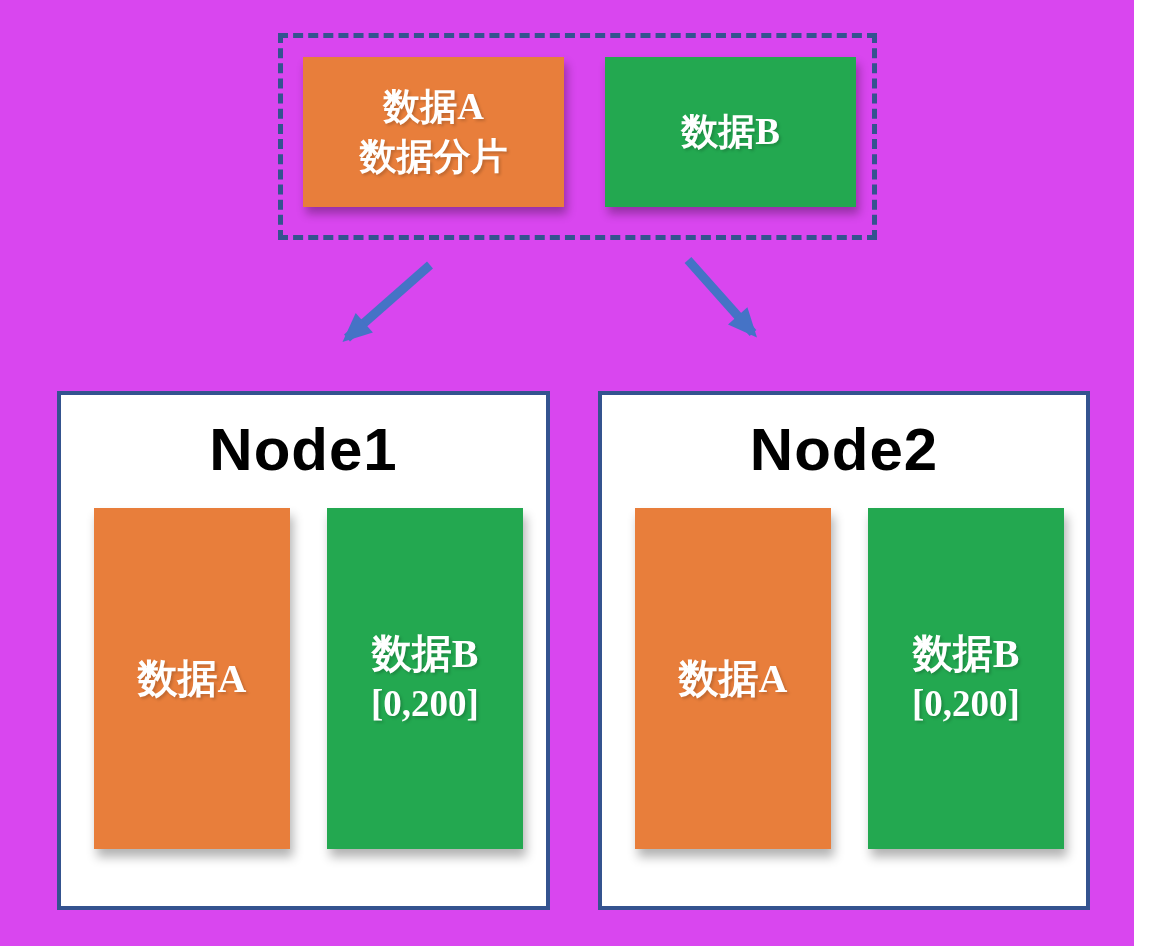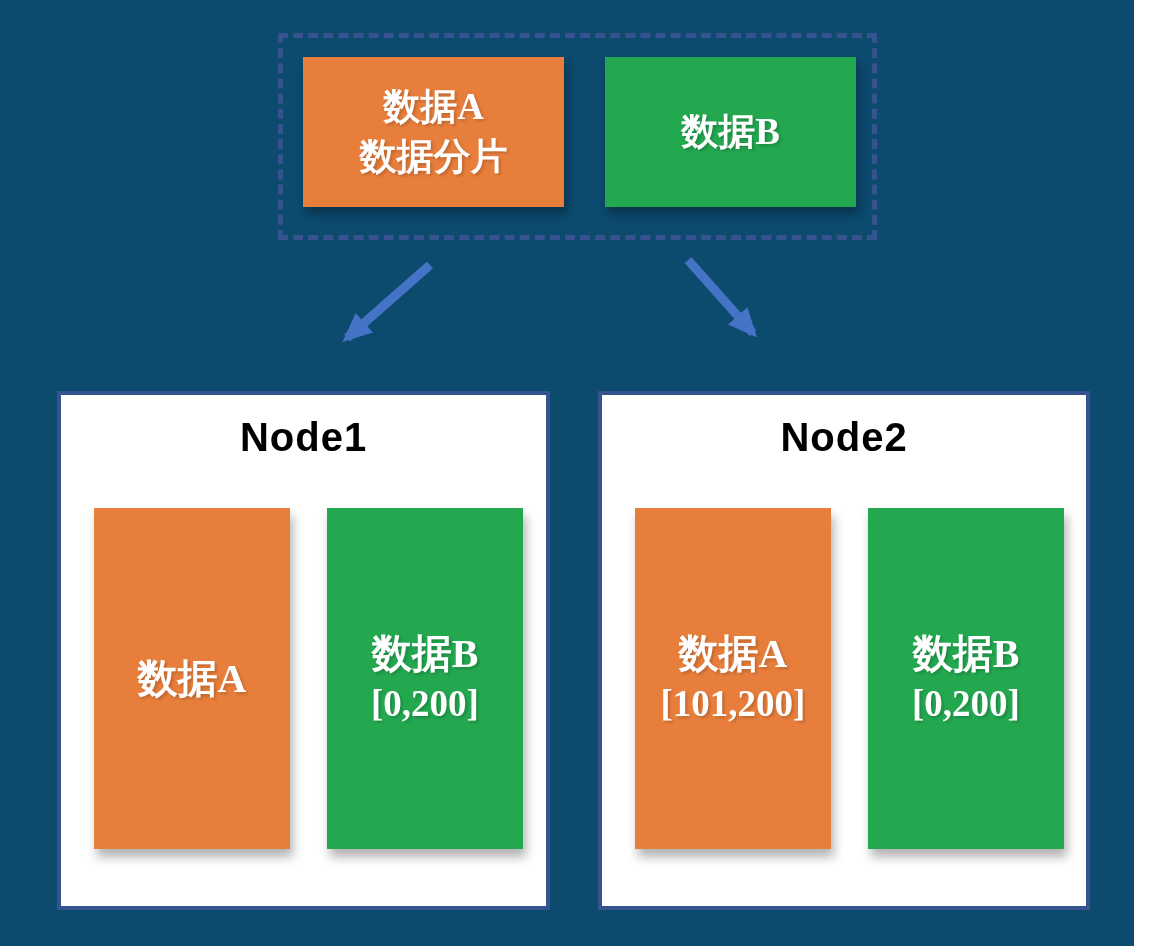--- a/index.html
+++ b/index.html
@@ -6,21 +6,21 @@
     --orange:#E87E3B;
     --green:#23A850;
     --border-blue:#34538F;
     --arrow-blue:#4573C6;
   }
   html,body{margin:0;padding:0;background:#ffffff;}
   #stage{
     position:relative;
     width:1134px;
     height:946px;
-    background:#0c4a6e;
+    background:#d946ef;
     overflow:hidden;
     font-family:"Liberation Sans",sans-serif;
   }
   
   .dashed-box{
     position:absolute;
     left:278px; top:33px;
     width:599px; height:207px;
     border:5px dashed var(--border-blue);
     box-sizing:border-box;
@@ -58,21 +58,21 @@
     top:391px; height:519px;
     border:4px solid var(--border-blue);
     box-sizing:border-box;
     background:#ffffff;
   }
   #node1{ left:57px;  width:493px; }
   #node2{ left:598px; width:492px; }
   .node-title{
     margin-top:20px;
     text-align:center;
-    font-size:40px;
+    font-size:60px;
     font-weight:bold;
     color:#000000;
     letter-spacing:1px;
     font-family:"Liberation Sans",sans-serif;
   }
   .data-block{
     position:absolute;
     top:113px; height:341px;
     width:196px;
     display:flex; flex-direction:column;
@@ -124,21 +124,20 @@
     <div class="data-block block-b">
       <div class="block-label">数据B</div>
       <div class="block-range">[0,200]</div>
     </div>
   </div>
 
   <div class="node-box" id="node2">
     <div class="node-title">Node2</div>
     <div class="data-block block-a">
       <div class="block-label">数据A</div>
-      <div class="block-range">[101,200]</div>
     </div>
     <div class="data-block block-b">
       <div class="block-label">数据B</div>
       <div class="block-range">[0,200]</div>
     </div>
   </div>
 
 </div>
 
 </body></html>

